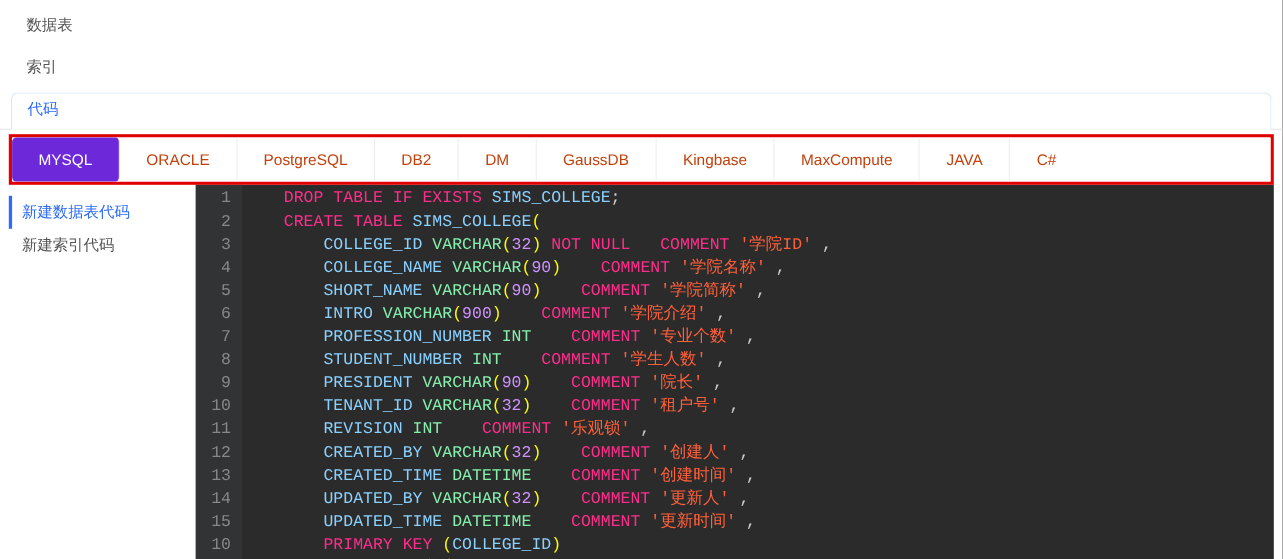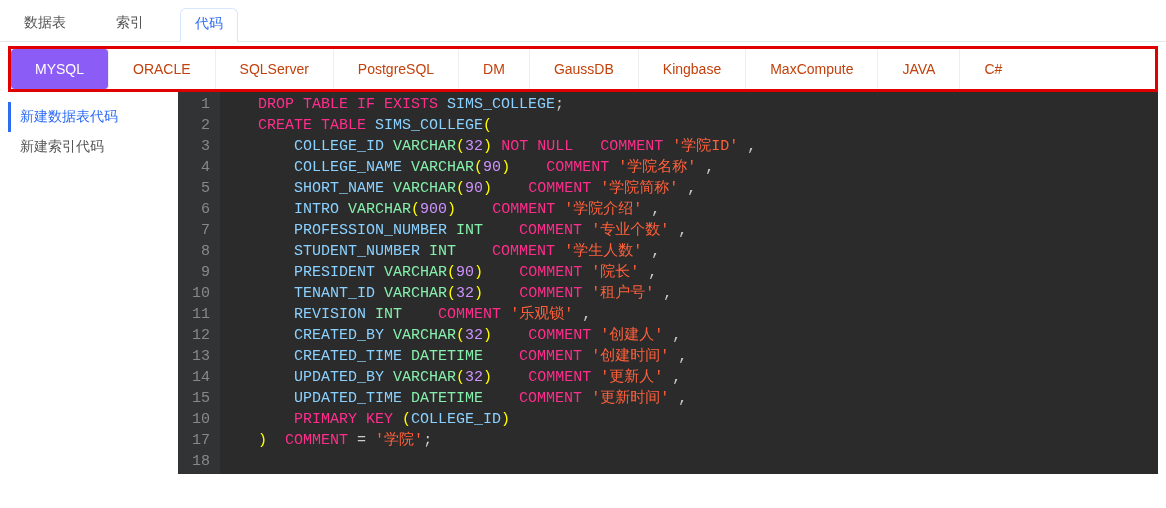--- a/index.html
+++ b/index.html
@@ -1,47 +1,46 @@
 <!DOCTYPE html>
 <html><head>
   <meta charset="utf-8">
   <style>
     * { margin: 0; padding: 0; box-sizing: border-box; }
     body { font-family: "Microsoft YaHei", Arial, sans-serif; font-size: 14px; background: #fff; }
 
-    .top-tabs { display: flex; gap: 22px; padding: 8px 10px 0 10px; border-bottom: 1px solid #e8e8e8; }
+    .top-tabs { display: flex; gap: 6px; padding: 8px 10px 0 10px; border-bottom: 1px solid #e8e8e8; flex-direction: column; }
     .top-tab {
       padding: 6px 14px 8px;
       color: #555;
       cursor: pointer;
       position: relative;
       border-top-left-radius: 6px;
       border-top-right-radius: 6px;
     }
     .top-tab.active {
       color: #2e6cf6;
       border: 1px solid #d9e6ff;
       border-bottom: 1px solid #fff;
       background: #fff;
       margin-bottom: -1px;
-      text-align: right;
     }
 
     .highlight-wrap { margin: 4px 8px 0; border: 3px solid #e10000; position: relative; }
 
     .db-tabs { display: flex; background: #fff; }
     .db-tab {
       padding: 12px 24px;
       color: #c2410c;
       cursor: pointer;
       border-right: 1px solid #eee;
       font-size: 14px;
     }
     .db-tab:last-child { border-right: none; }
-    .db-tab.active { background: #8b5cf6; color: #fff; border-radius: 4px; }
+    .db-tab.active { background: #6d28d9; color: #fff; border-radius: 4px; }
 
     .content-row { display: flex; margin: 0 8px; }
     .sidebar { width: 170px; padding: 10px 0; }
     .side-item { padding: 6px 12px; color: #555; cursor: pointer; font-size: 14px; }
     .side-item.active { color: #2e6cf6; border-left: 3px solid #2e6cf6; padding-left: 9px; }
 
     .editor { flex: 1; background: #2b2b2b; font-family: Consolas, "Courier New", monospace; font-size: 15px; line-height: 21px; display: flex; }
     .gutter { background: #313335; color: #888; text-align: right; padding: 2px 10px 2px 14px; user-select: none; }
     .gutter div { height: 21px; }
     .code { padding: 2px 8px; color: #ddd; white-space: pre; margin-left: 30px; }
@@ -62,22 +61,22 @@
 <div class="top-tabs" id="top-tabs">
     <div class="top-tab">数据表</div>
     <div class="top-tab">索引</div>
     <div class="top-tab active">代码</div>
   </div>
 
 <div class="highlight-wrap">
   <div class="db-tabs" id="db-tabs">
       <div class="db-tab active">MYSQL</div>
       <div class="db-tab">ORACLE</div>
-      <div class="db-tab">SQLServer</div>
       <div class="db-tab">PostgreSQL</div>
+      <div class="db-tab">DB2</div>
       <div class="db-tab">DM</div>
       <div class="db-tab">GaussDB</div>
       <div class="db-tab">Kingbase</div>
       <div class="db-tab">MaxCompute</div>
       <div class="db-tab">JAVA</div>
       <div class="db-tab">C#</div>
     </div>
 </div>
 
 <div class="content-row">

